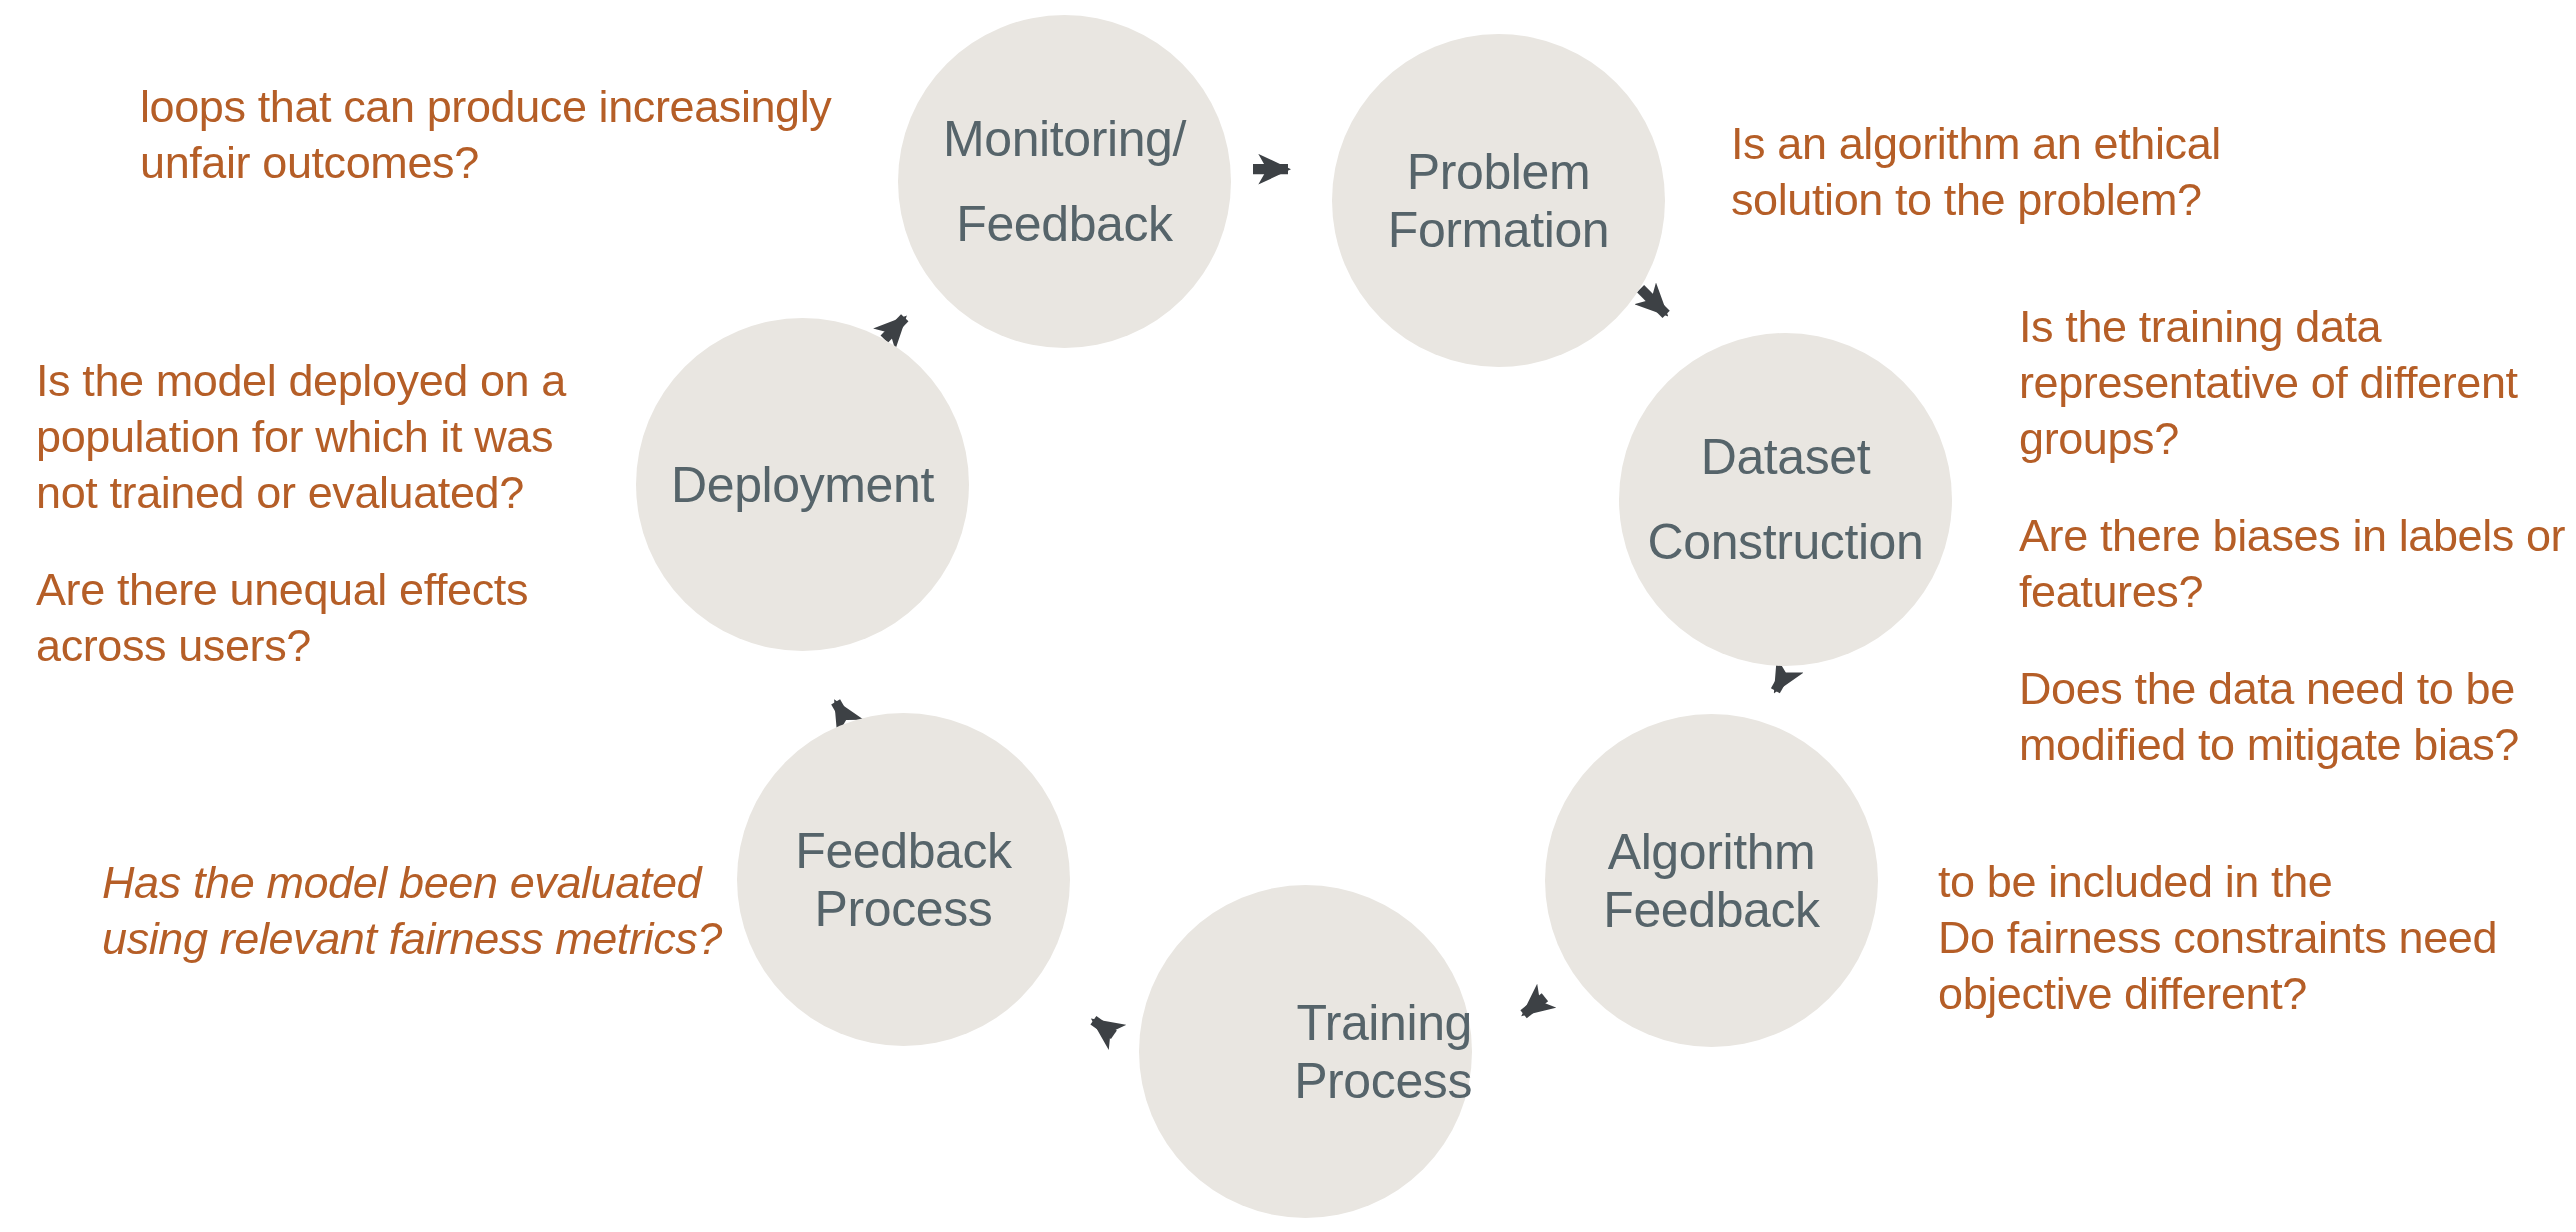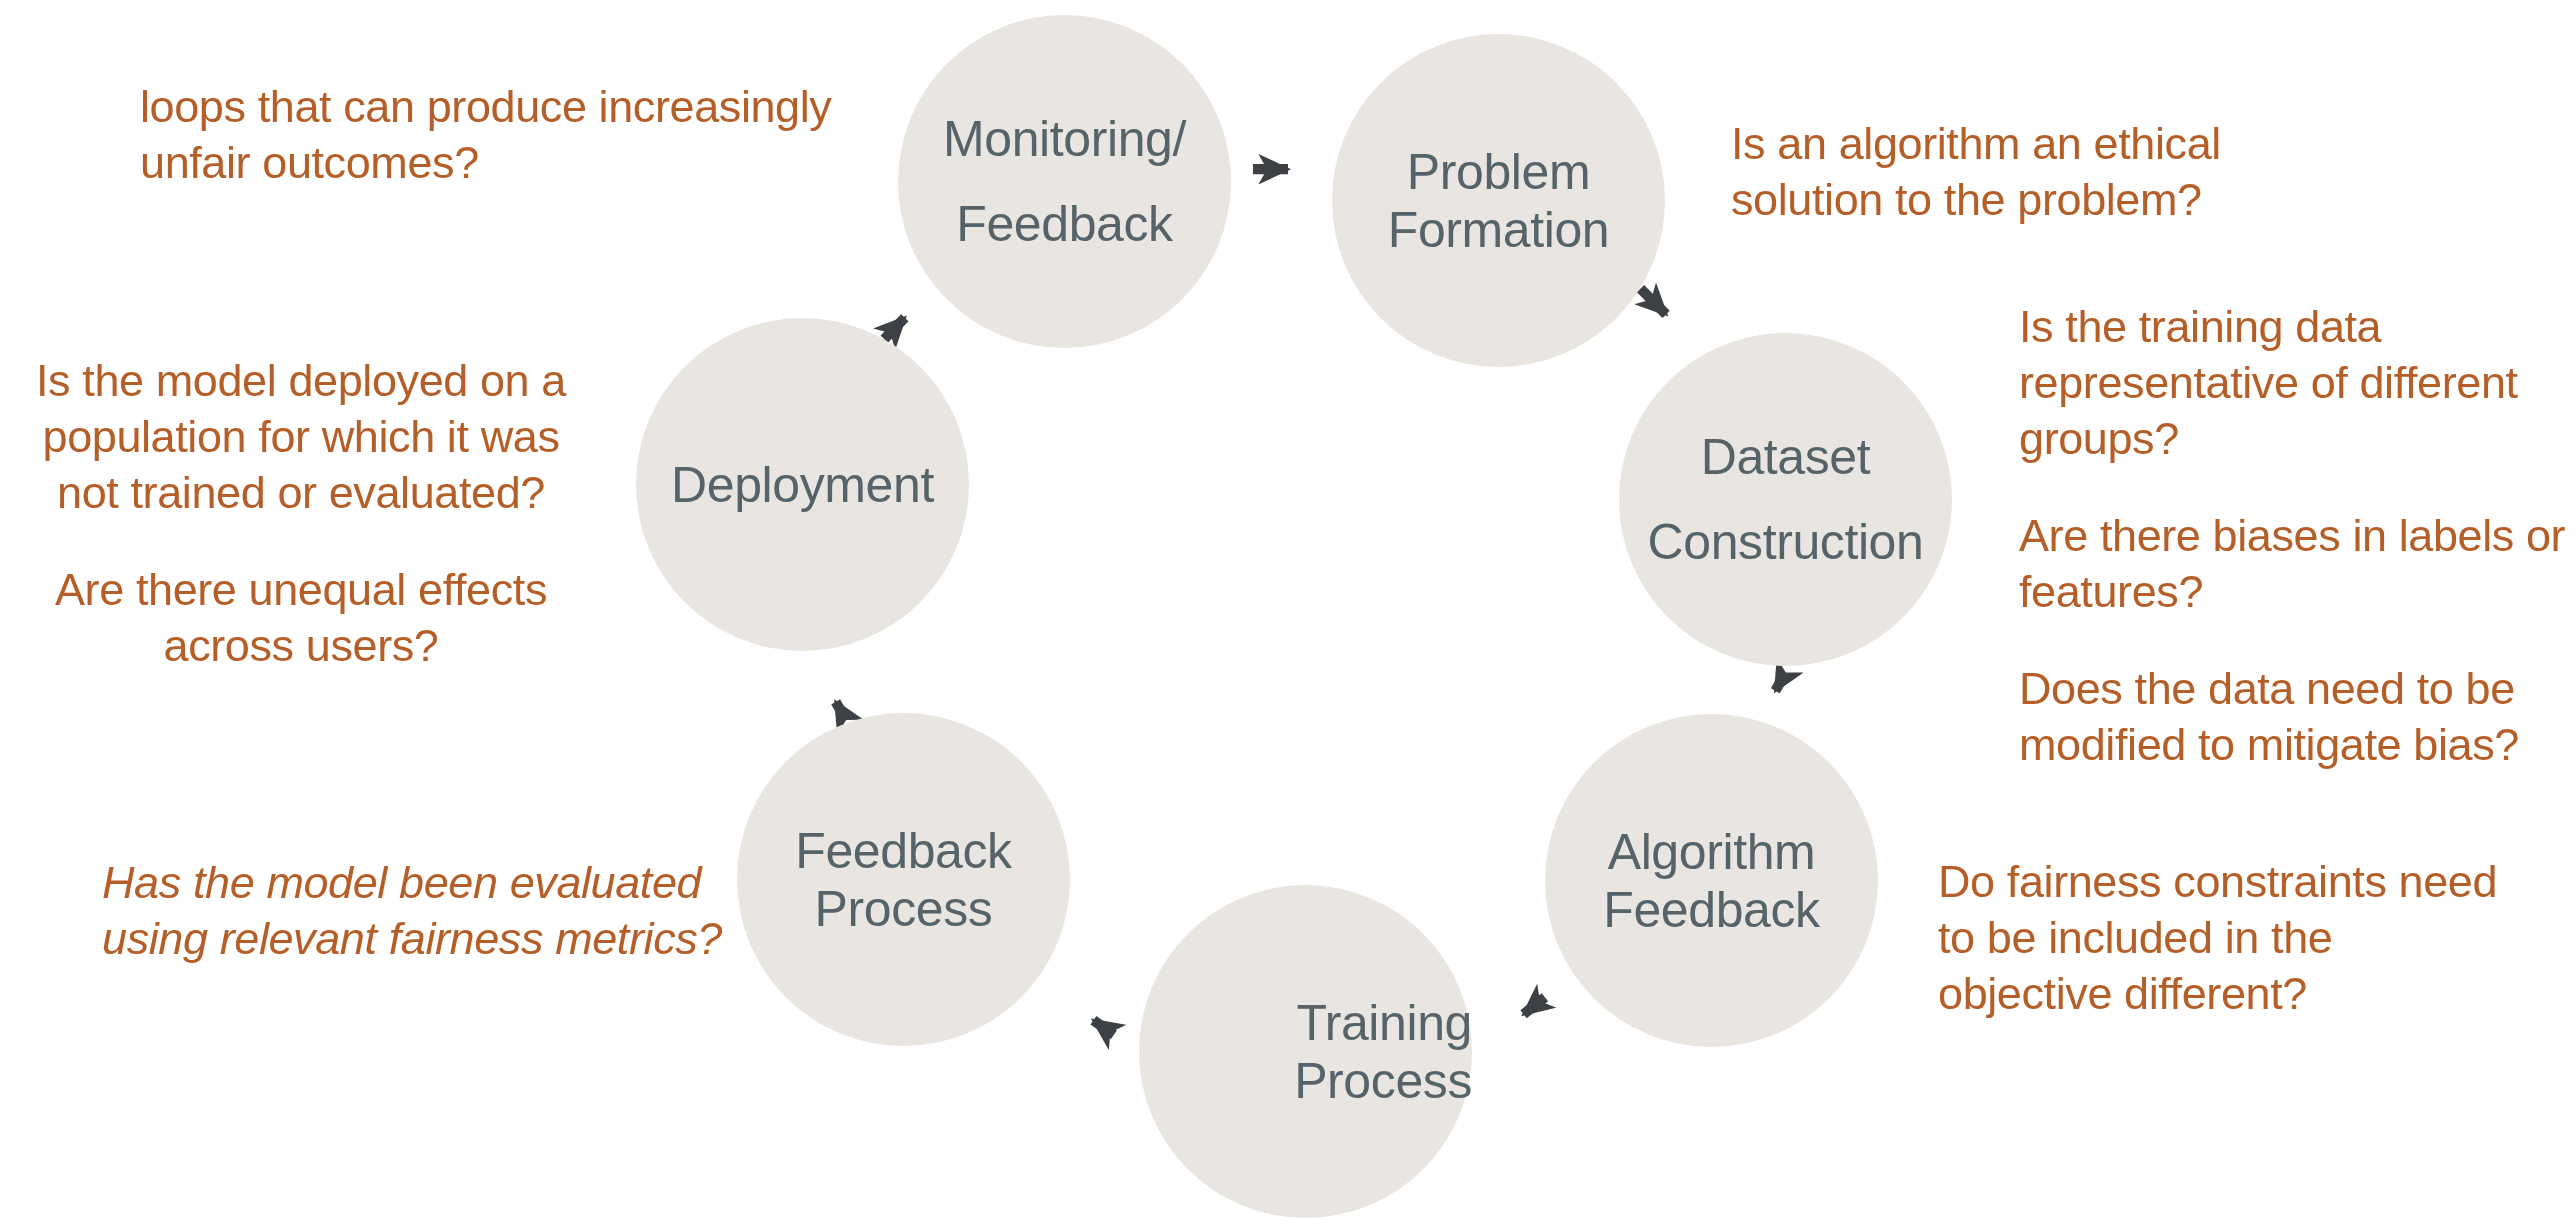--- a/index.html
+++ b/index.html
@@ -135,34 +135,34 @@
       <div>features?</div>
     </div>
     <div class="para">
       <div>Does the data need to be</div>
       <div>modified to mitigate bias?</div>
     </div>
   </div>
 
   <div class="ann" style="left:1938px;top:854px;">
     <div class="para">
+      <div>to be included in the</div>
       <div>Do fairness constraints need</div>
-      <div>to be included in the</div>
       <div>objective different?</div>
     </div>
   </div>
 
   <div class="ann" style="left:102px;top:855px;font-style:italic;">
     <div class="para">
       <div>Has the model been evaluated</div>
       <div>using relevant fairness metrics?</div>
     </div>
   </div>
 
-  <div class="ann" style="left:36px;top:353px;text-align:center;">
+  <div class="ann" style="left:36px;top:353px;">
     <div class="para">
       <div>Is the model deployed on a</div>
       <div>population for which it was</div>
       <div>not trained or evaluated?</div>
     </div>
     <div class="para">
       <div>Are there unequal effects</div>
       <div>across users?</div>
     </div>
   </div>

